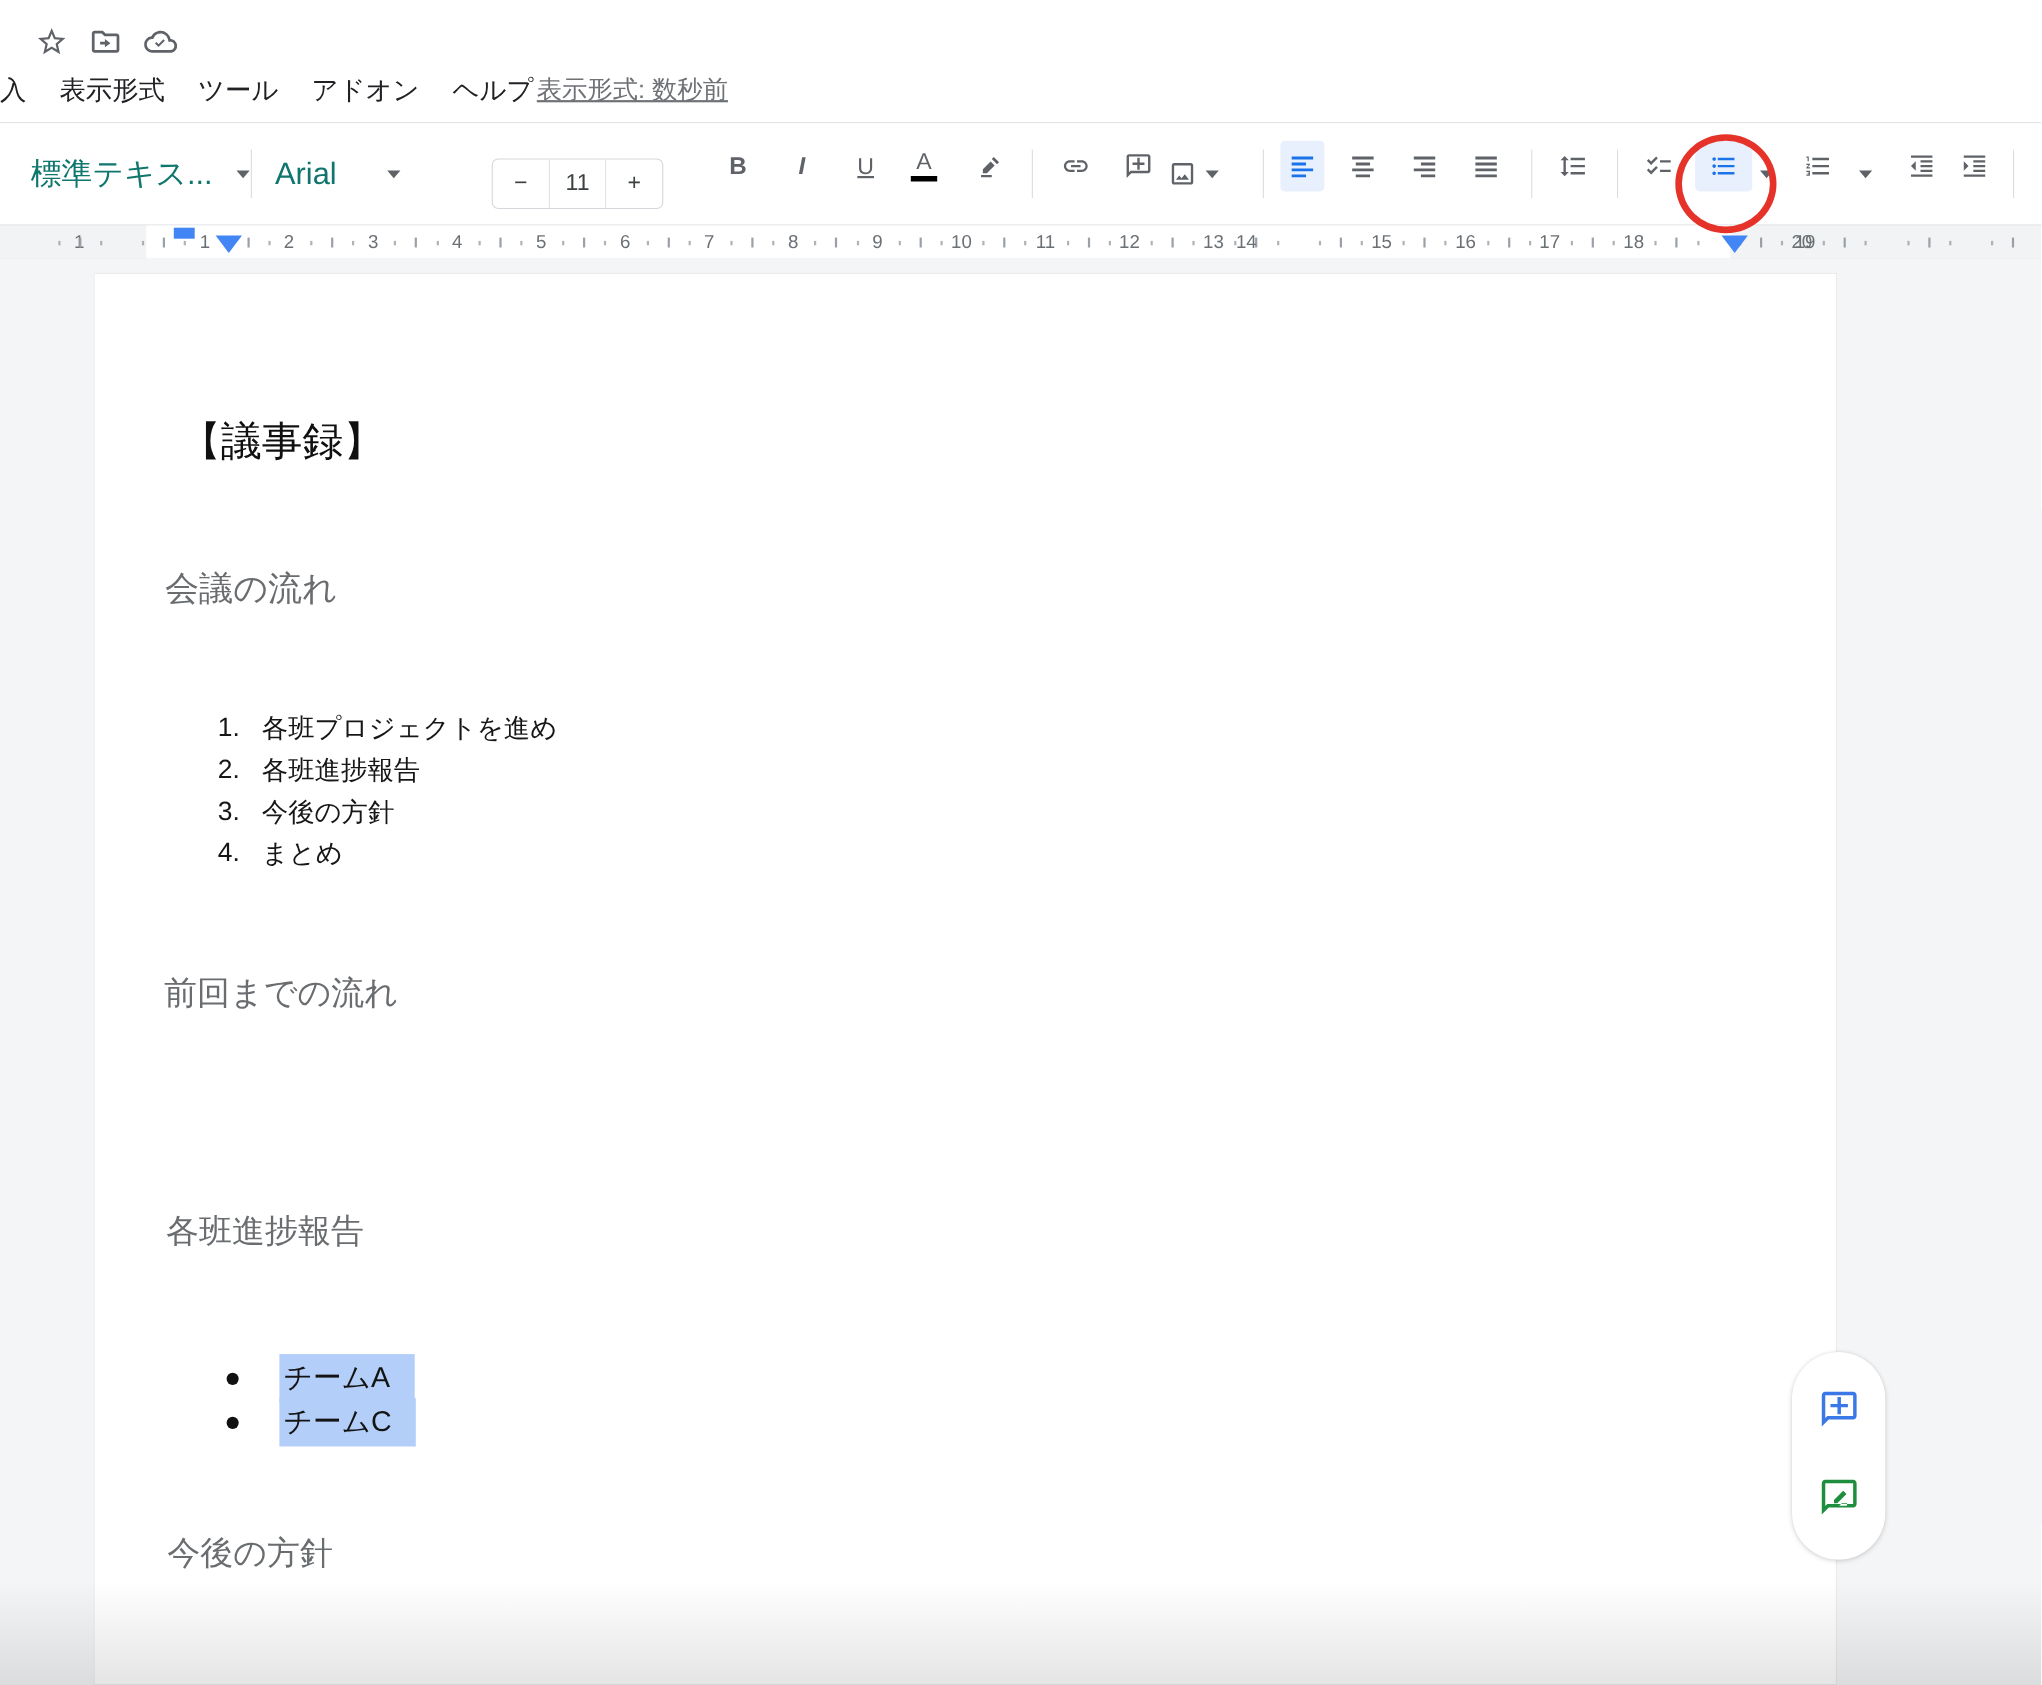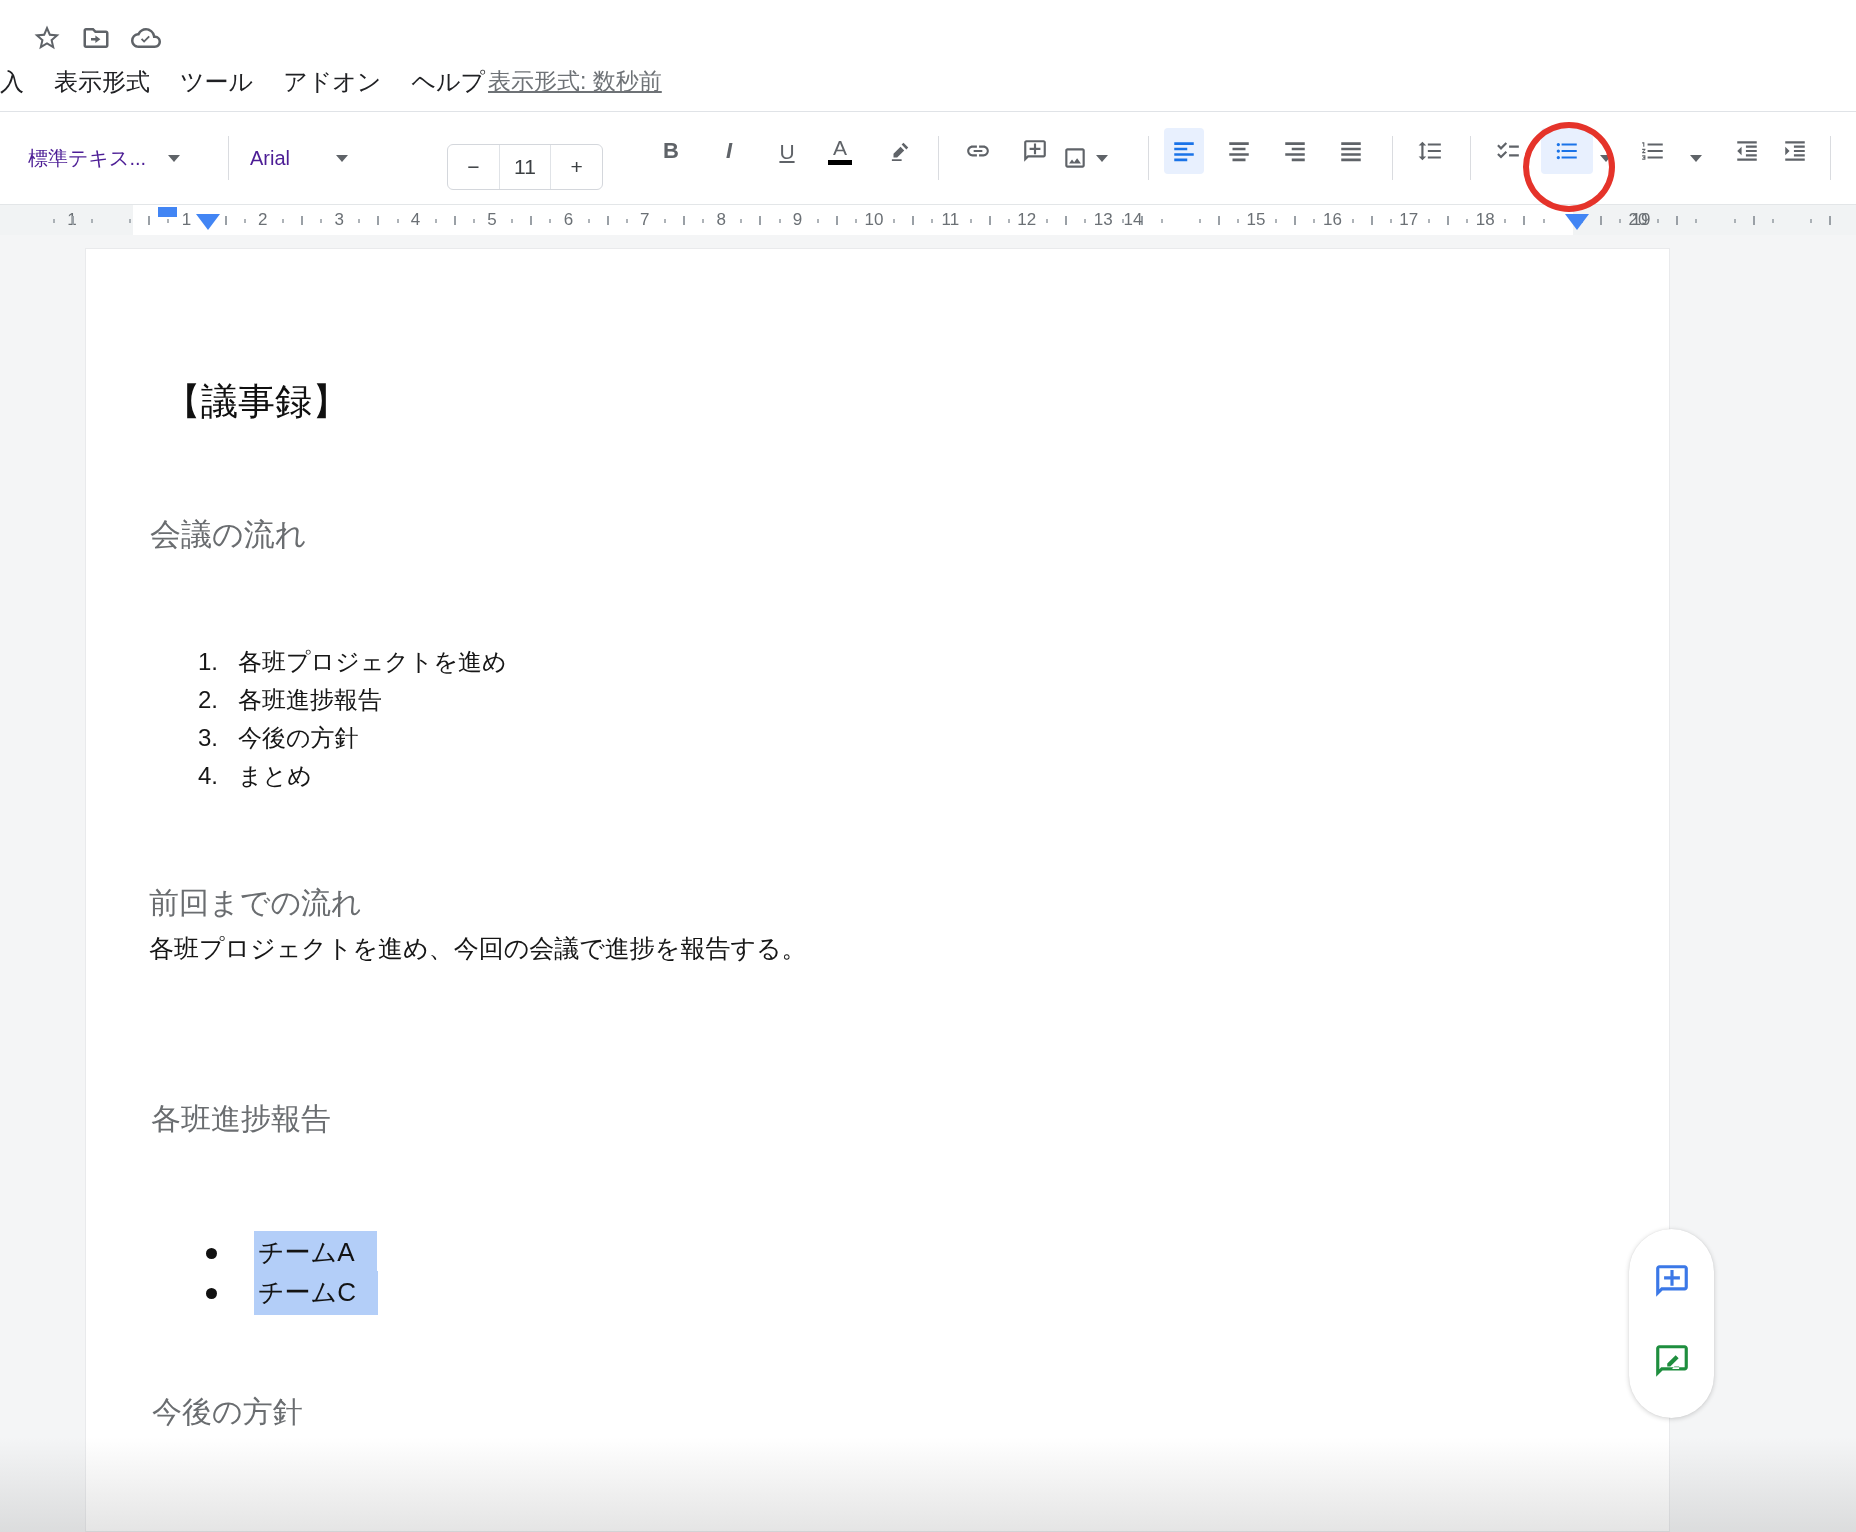--- a/index.html
+++ b/index.html
@@ -22,21 +22,21 @@
   #toolbar{position:absolute;left:0;top:111px;width:1856px;height:93px;background:#fff;
        border-top:1px solid #e0e3e7;}
   .tb{position:absolute;top:16px;height:60px;display:flex;align-items:center;}
   .tb-btn{width:40px;height:46px;border-radius:4px;display:flex;align-items:center;justify-content:center;cursor:pointer;}
   .tb-btn svg{width:26px;height:26px;fill:var(--icon);}
   .tb-btn.active{background:var(--blue-bg);}
   .tb-btn.active svg{fill:var(--blue);}
   .tb-divider{position:absolute;top:24px;width:1px;height:44px;background:#dadce0;}
   .dd-arrow{width:0;height:0;border-left:6px solid transparent;border-right:6px solid transparent;
        border-top:7px solid #5f6368;display:inline-block;}
-  .tb-label{font-size:20px;color:#4c1d95;}
+  .tb-label{font-size:28px;color:#0f766e;}
   #style-select{left:28px;gap:22px;cursor:pointer;}
   #font-select{left:250px;gap:46px;cursor:pointer;}
   #size-box{left:447px;top:32px;height:44px;width:154px;border:1px solid #d4d7dc;border-radius:6px;
        display:flex;align-items:stretch;background:#fff;position:absolute;}
   #size-box .cell{flex:1;display:flex;align-items:center;justify-content:center;font-size:21px;color:#3c4043;cursor:pointer;}
   #size-box .cell.mid{border-left:1px solid #e0e3e7;border-right:1px solid #e0e3e7;cursor:text;}
   .fmt-letter{font-size:22px;color:#5f6368;font-weight:bold;line-height:1;}
   #btn-italic .fmt-letter{font-weight:600;font-style:italic;font-size:22px;}
   #btn-underline .fmt-letter{font-weight:400;text-decoration:underline;font-size:21px;}
   #btn-textcolor{flex-direction:column;gap:2px;}
@@ -364,21 +364,20 @@
             <span class="num">3.</span>
             <span class="txt">今後の方針</span>
           </li>
           <li>
             <span class="num">4.</span>
             <span class="txt">まとめ</span>
           </li>
         </ol>
       <div class="doc-h" id="h-previous">前回までの流れ</div>
       <div id="previous-body">
-          <div>各班プロジェクトを進め、今回の会議で進捗を報告する。</div>
         </div>
       <div class="doc-h" id="h-progress">各班進捗報告</div>
       <div id="teams">
           <div class="team-row">
             <span class="team-dot"></span>
             <span class="team-text">チームA</span>
           </div>
           <div class="team-row">
             <span class="team-dot"></span>
             <span class="team-text">チームC</span>

